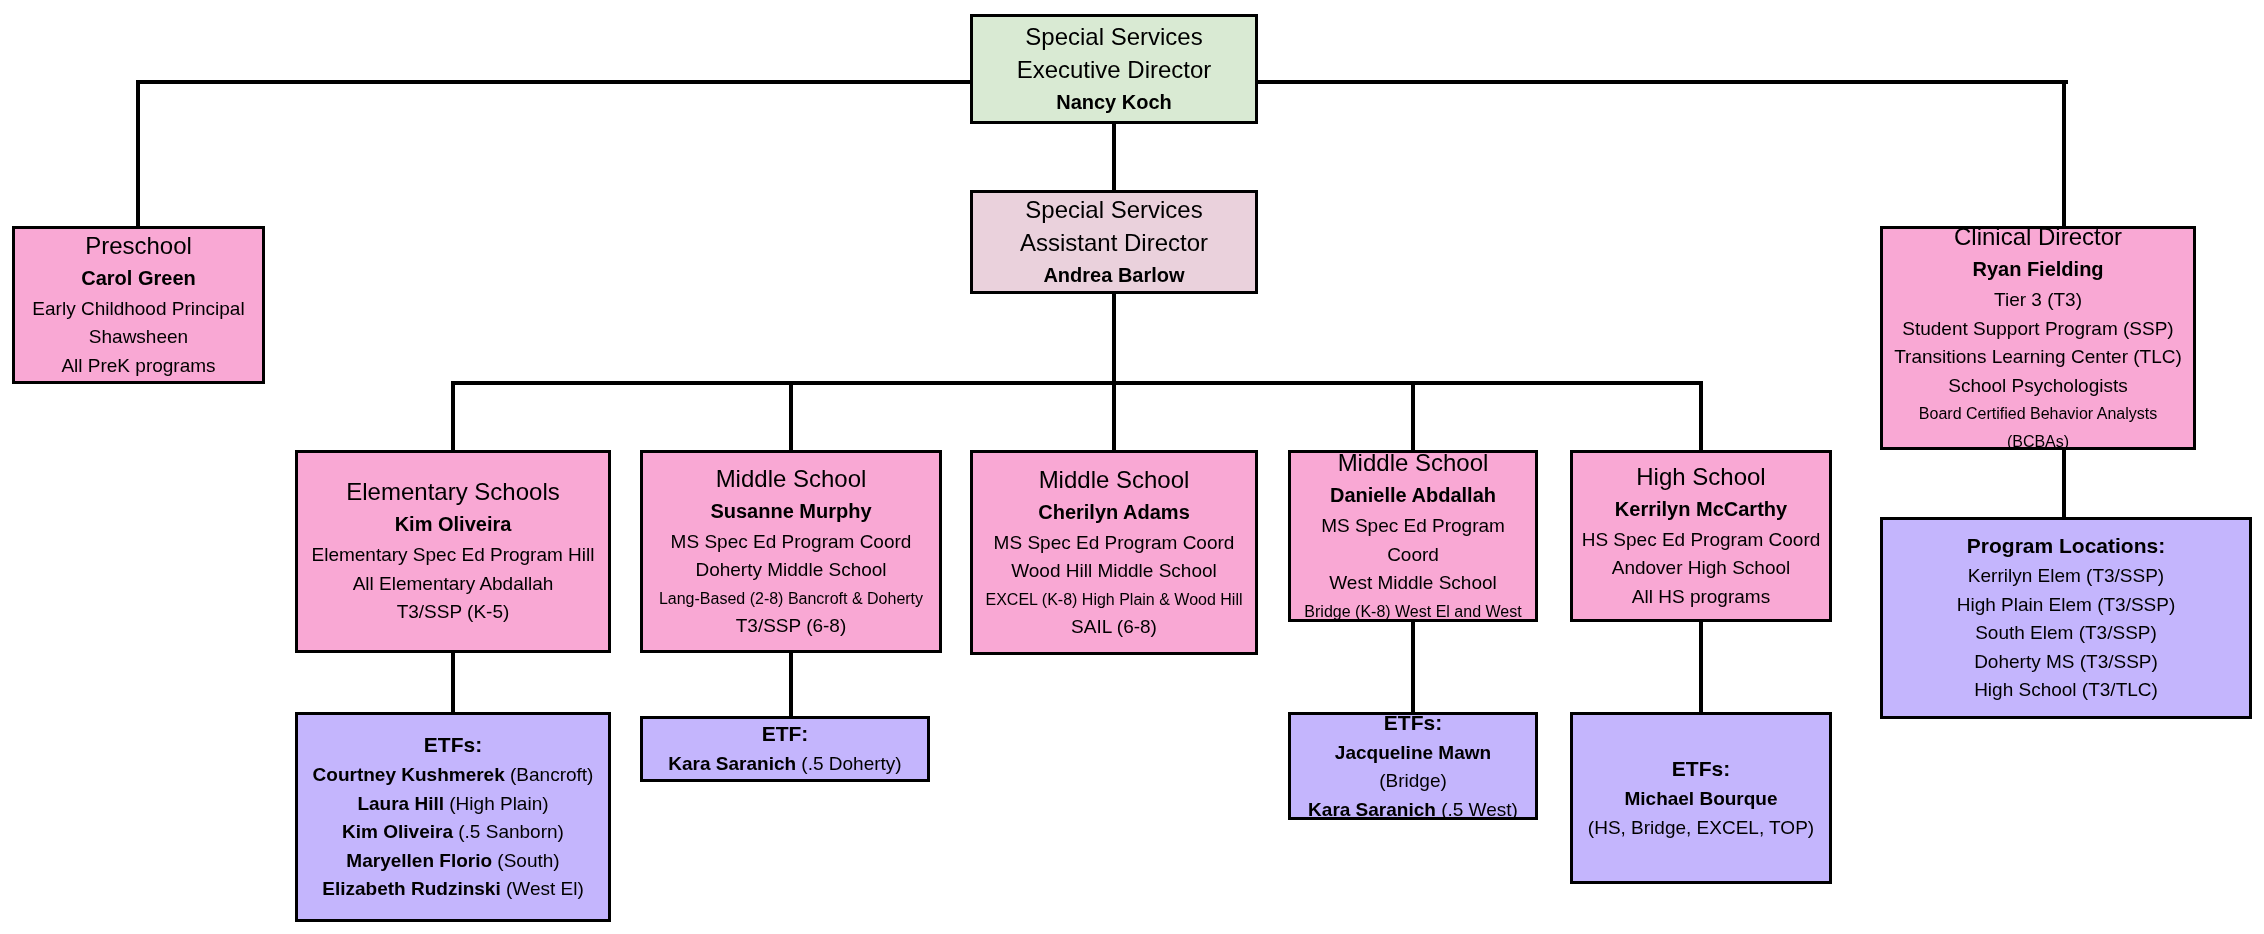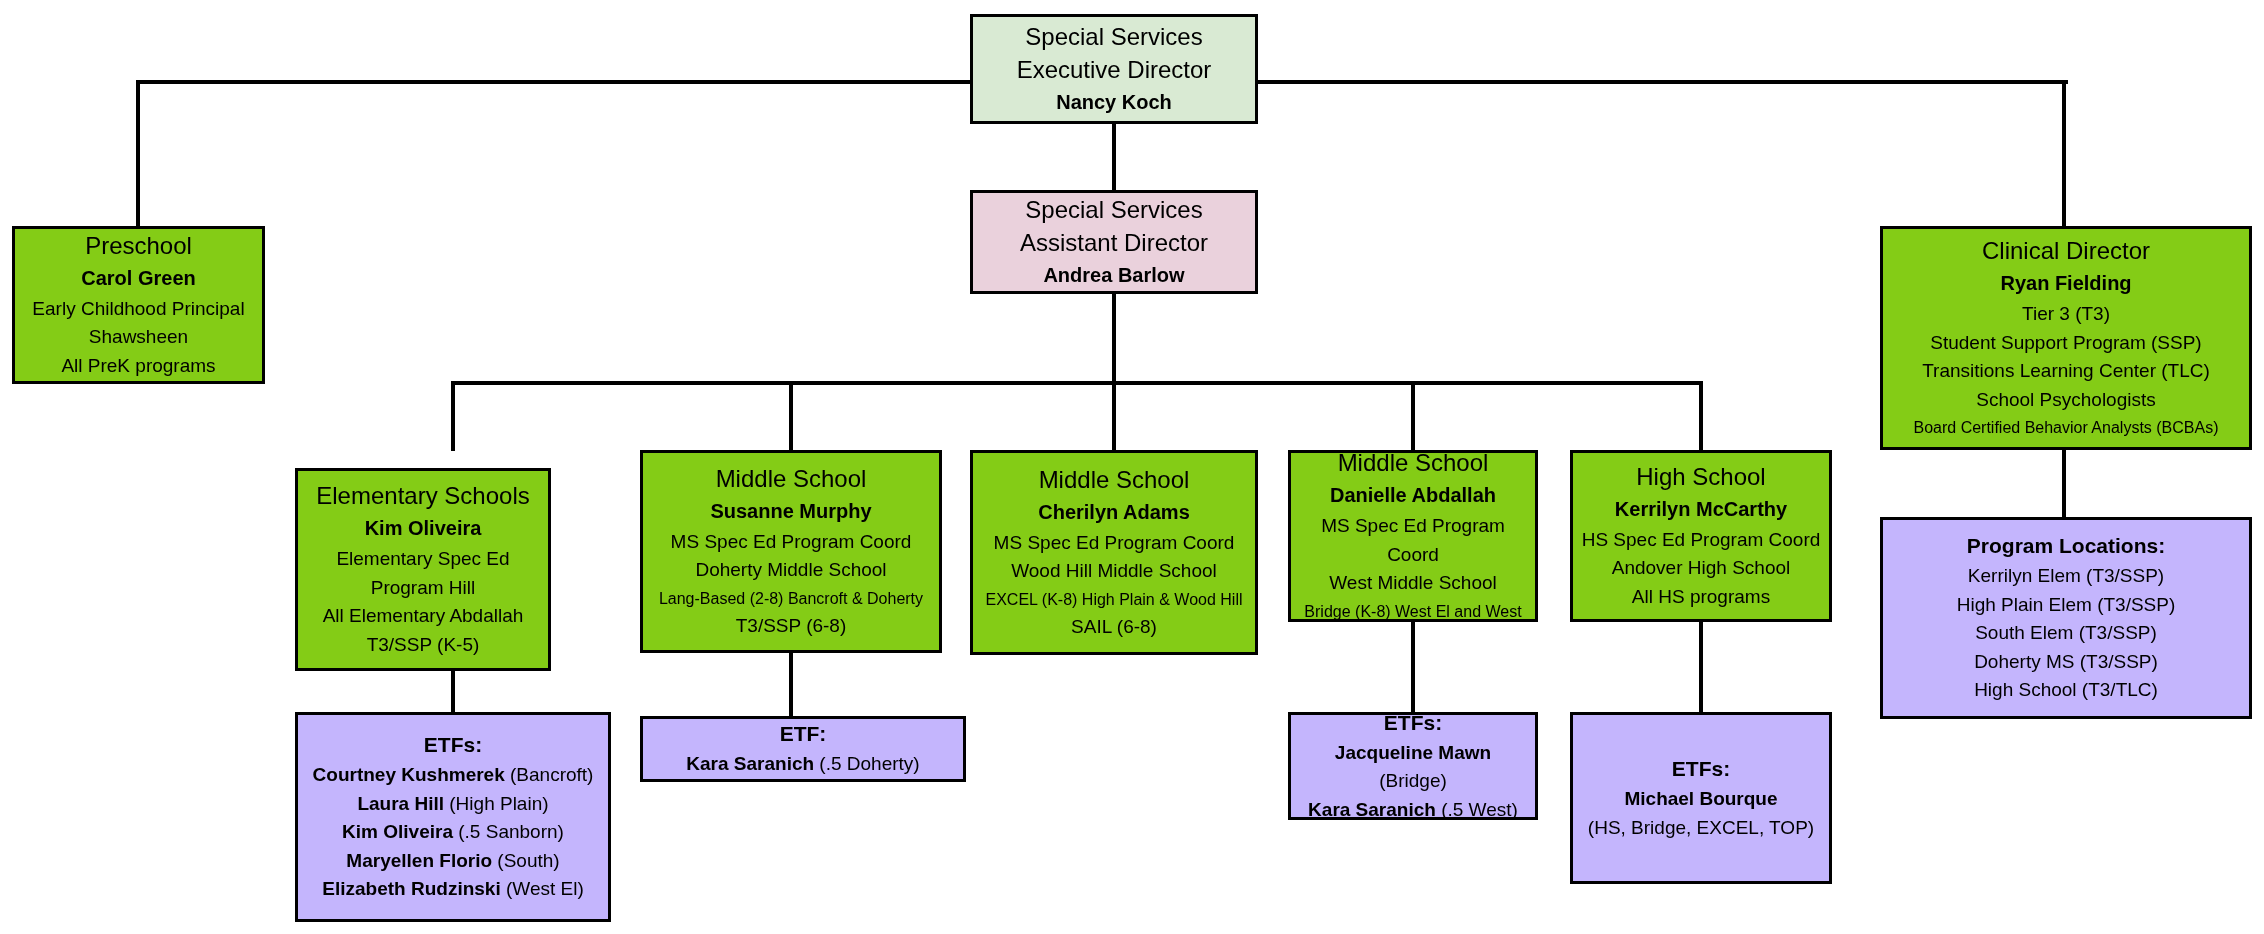--- a/index.html
+++ b/index.html
@@ -20,21 +20,21 @@
     display: flex;
     flex-direction: column;
     align-items: center;
     justify-content: center;
     text-align: center;
     padding: 4px 8px;
     gap: 2px;
   }
   .bg-green  { background: #d9ead3; }
   .bg-pink   { background: #ead1dc; }
-  .bg-blue   { background: #84cc16; }
+  .bg-blue   { background: #f9a8d4; }
   .bg-orange { background: #c4b5fd; }
   .box-title  { font-size: 24px; font-weight: normal; line-height: 1.3; }
   .box-person { font-size: 20px; font-weight: bold; line-height: 1.5; }
   .box-lines  { width: 100%; }
   .box-line   { font-size: 19px; line-height: 1.5; }
   .box-line.small { font-size: 16px; line-height: 1.7; }
   .etf-title  { font-size: 21px; font-weight: bold; line-height: 1.4; }
   .etf-entry  { font-size: 19px; line-height: 1.5; }
   .etf-entry b { font-weight: bold; }
 </style>
@@ -73,33 +73,33 @@
   <div class="box bg-blue" style="left:12px; top:226px; width:253px; height:158px;">
     <div class="box-title">Preschool</div>
     <div class="box-person">Carol Green</div>
     <div class="box-lines">
         <div class="box-line">Early Childhood Principal</div>
         <div class="box-line">Shawsheen</div>
         <div class="box-line">All PreK programs</div>
       </div>
   </div>
 
-  <div class="box bg-blue" style="left:1880px; top:226px; width:372px; height:224px;">
+  <div class="box bg-blue" style="left:1880px; top:226px; width:316px; height:224px;">
     <div class="box-title">Clinical Director</div>
     <div class="box-person">Ryan Fielding</div>
     <div class="box-lines">
         <div class="box-line">Tier 3 (T3)</div>
         <div class="box-line">Student Support Program (SSP)</div>
         <div class="box-line">Transitions Learning Center (TLC)</div>
         <div class="box-line">School Psychologists</div>
         <div class="box-line small">Board Certified Behavior Analysts (BCBAs)</div>
       </div>
   </div>
 
-  <div class="box bg-blue" style="left:295px; top:450px; width:256px; height:203px;margin-top:18px;">
+  <div class="box bg-blue" style="left:295px; top:450px; width:316px; height:203px;">
     <div class="box-title">Elementary Schools</div>
     <div class="box-person">Kim Oliveira</div>
     <div class="box-lines">
         <div class="box-line">Elementary Spec Ed Program Hill</div>
         <div class="box-line">All Elementary Abdallah</div>
         <div class="box-line">T3/SSP (K-5)</div>
       </div>
   </div>
 
   <div class="box bg-blue" style="left:640px; top:450px; width:302px; height:203px;">
@@ -148,21 +148,21 @@
     <div class="etf-title">ETFs:</div>
     <div class="box-lines">
         <div class="etf-entry"><b>Courtney Kushmerek</b> (Bancroft)</div>
         <div class="etf-entry"><b>Laura Hill</b> (High Plain)</div>
         <div class="etf-entry"><b>Kim Oliveira</b> (.5 Sanborn)</div>
         <div class="etf-entry"><b>Maryellen Florio</b> (South)</div>
         <div class="etf-entry"><b>Elizabeth Rudzinski</b> (West El)</div>
       </div>
   </div>
 
-  <div class="box bg-orange" style="left:640px; top:716px; width:326px; height:66px;">
+  <div class="box bg-orange" style="left:640px; top:716px; width:290px; height:66px;">
     <div class="etf-title">ETF:</div>
     <div class="box-lines">
         <div class="etf-entry"><b>Kara Saranich</b> (.5 Doherty)</div>
       </div>
   </div>
 
   <div class="box bg-orange" style="left:1288px; top:712px; width:250px; height:108px;">
     <div class="etf-title">ETFs:</div>
     <div class="box-lines">
         <div class="etf-entry"><b>Jacqueline Mawn</b> (Bridge)</div>

